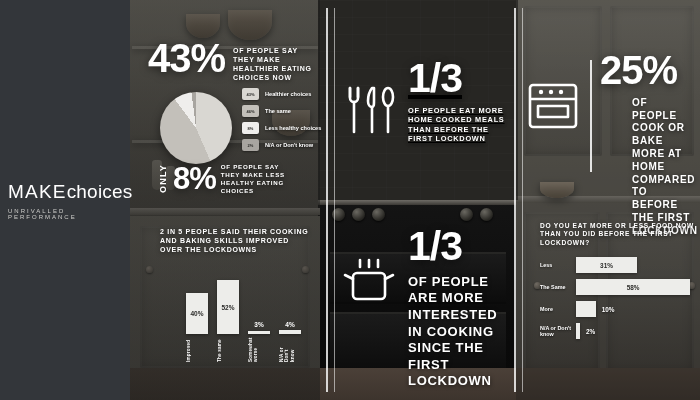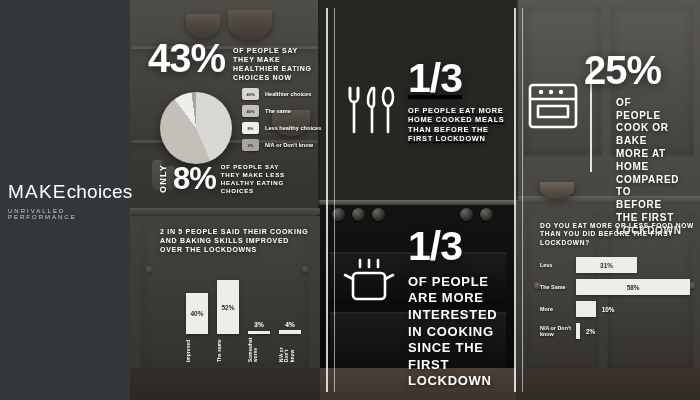--- a/index.html
+++ b/index.html
@@ -213,21 +213,21 @@
   .blk13 .cap { font-size: 7.4px; margin-top: 8px; }
 
   
   .pot { position: absolute; left: 340px; top: 258px; }
   .blk14 { position: absolute; left: 408px; top: 228px; width: 100px; }
   .blk14 .big-num { font-size: 41px; }
   .blk14 .cap { font-size: 13px; margin-top: 8px; }
 
   
   .oven-icon { position: absolute; left: 527px; top: 82px; }
-  .blk25 { position: absolute; left: 584px; top: 52px; width: 92px; }
+  .blk25 { position: absolute; left: 600px; top: 52px; width: 92px; }
   .blk25 .big-num { font-size: 40px; }
   .blk25 .cap { font-size: 10px; margin-top: 8px; margin-left: 32px; }
   .vline-25 {
     position: absolute; left: 590px; top: 60px; width: 1.5px; height: 112px;
     background: rgba(255,255,255,.85);
   }
 
   
   .hb-title {
     position: absolute; left: 540px; top: 222px; width: 156px; font-size: 6.6px;

